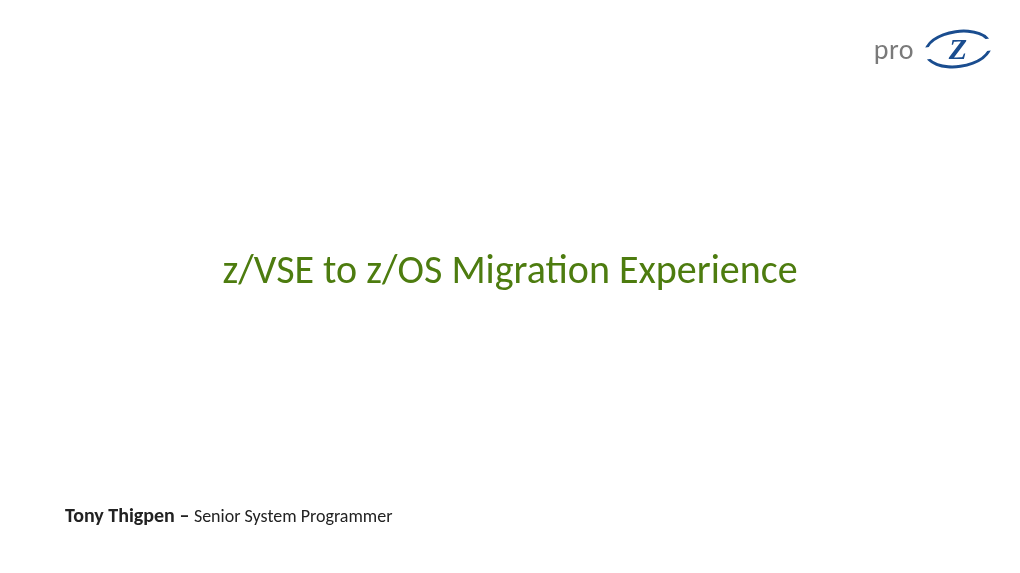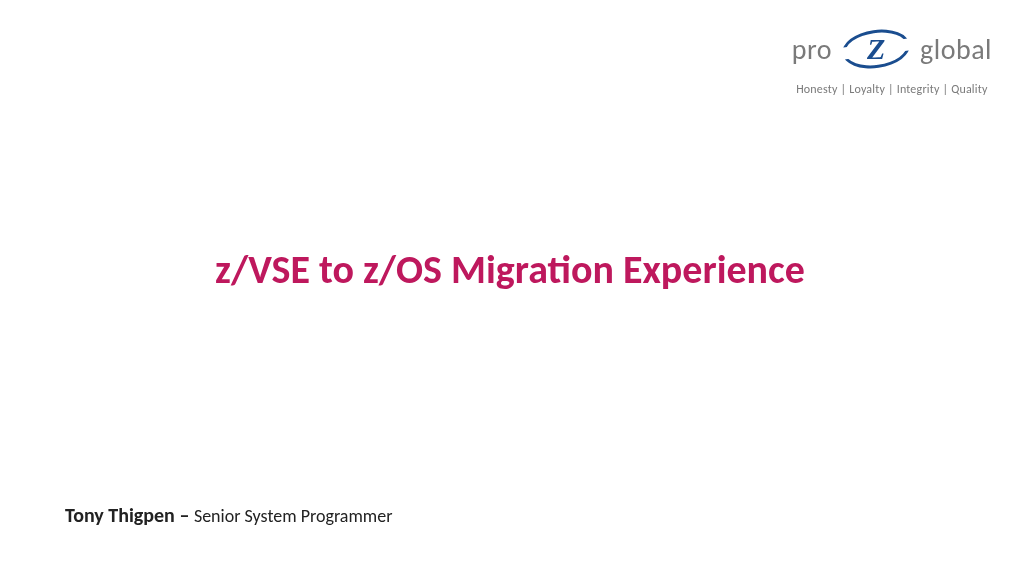--- a/index.html
+++ b/index.html
@@ -95,22 +95,22 @@
     .title-block {
       position: absolute;
       top: 245px;
       left: 50%;
       transform: translateX(-50%);
       text-align: center;
       width: 100%;
     }
     .main-title {
       font-size: 40px;
-      color: #be185d;
-      font-weight: 700;
+      color: #4d7c0f;
+      font-weight: 400;
       margin-bottom: 18px;
     }
     .subtitle {
       font-size: 22px;
       color: #3b3b3b;
       font-weight: 400;
     }
     .author-block {
       position: absolute;
       bottom: 46px;
@@ -134,23 +134,21 @@
 </head>
 <body>
 
 <div class="logo-area">
   <div class="logo-main">
     <span class="logo-pro">pro</span>
     <span class="logo-z-wrap">
       <span class="logo-ellipse"></span>
       <span class="logo-z">Z</span>
     </span>
-    <span class="logo-global">global</span>
   </div>
-  <div class="logo-tagline">Honesty | Loyalty | Integrity | Quality</div>
 </div>
 
 <div class="title-block">
   <h1 class="main-title">z/VSE to z/OS Migration Experience</h1>
 </div>
 
 <div class="author-block">
   <span class="author-name">Tony Thigpen</span><span class="author-dash"> – </span><span class="author-role">Senior System Programmer</span>
 </div>
 

